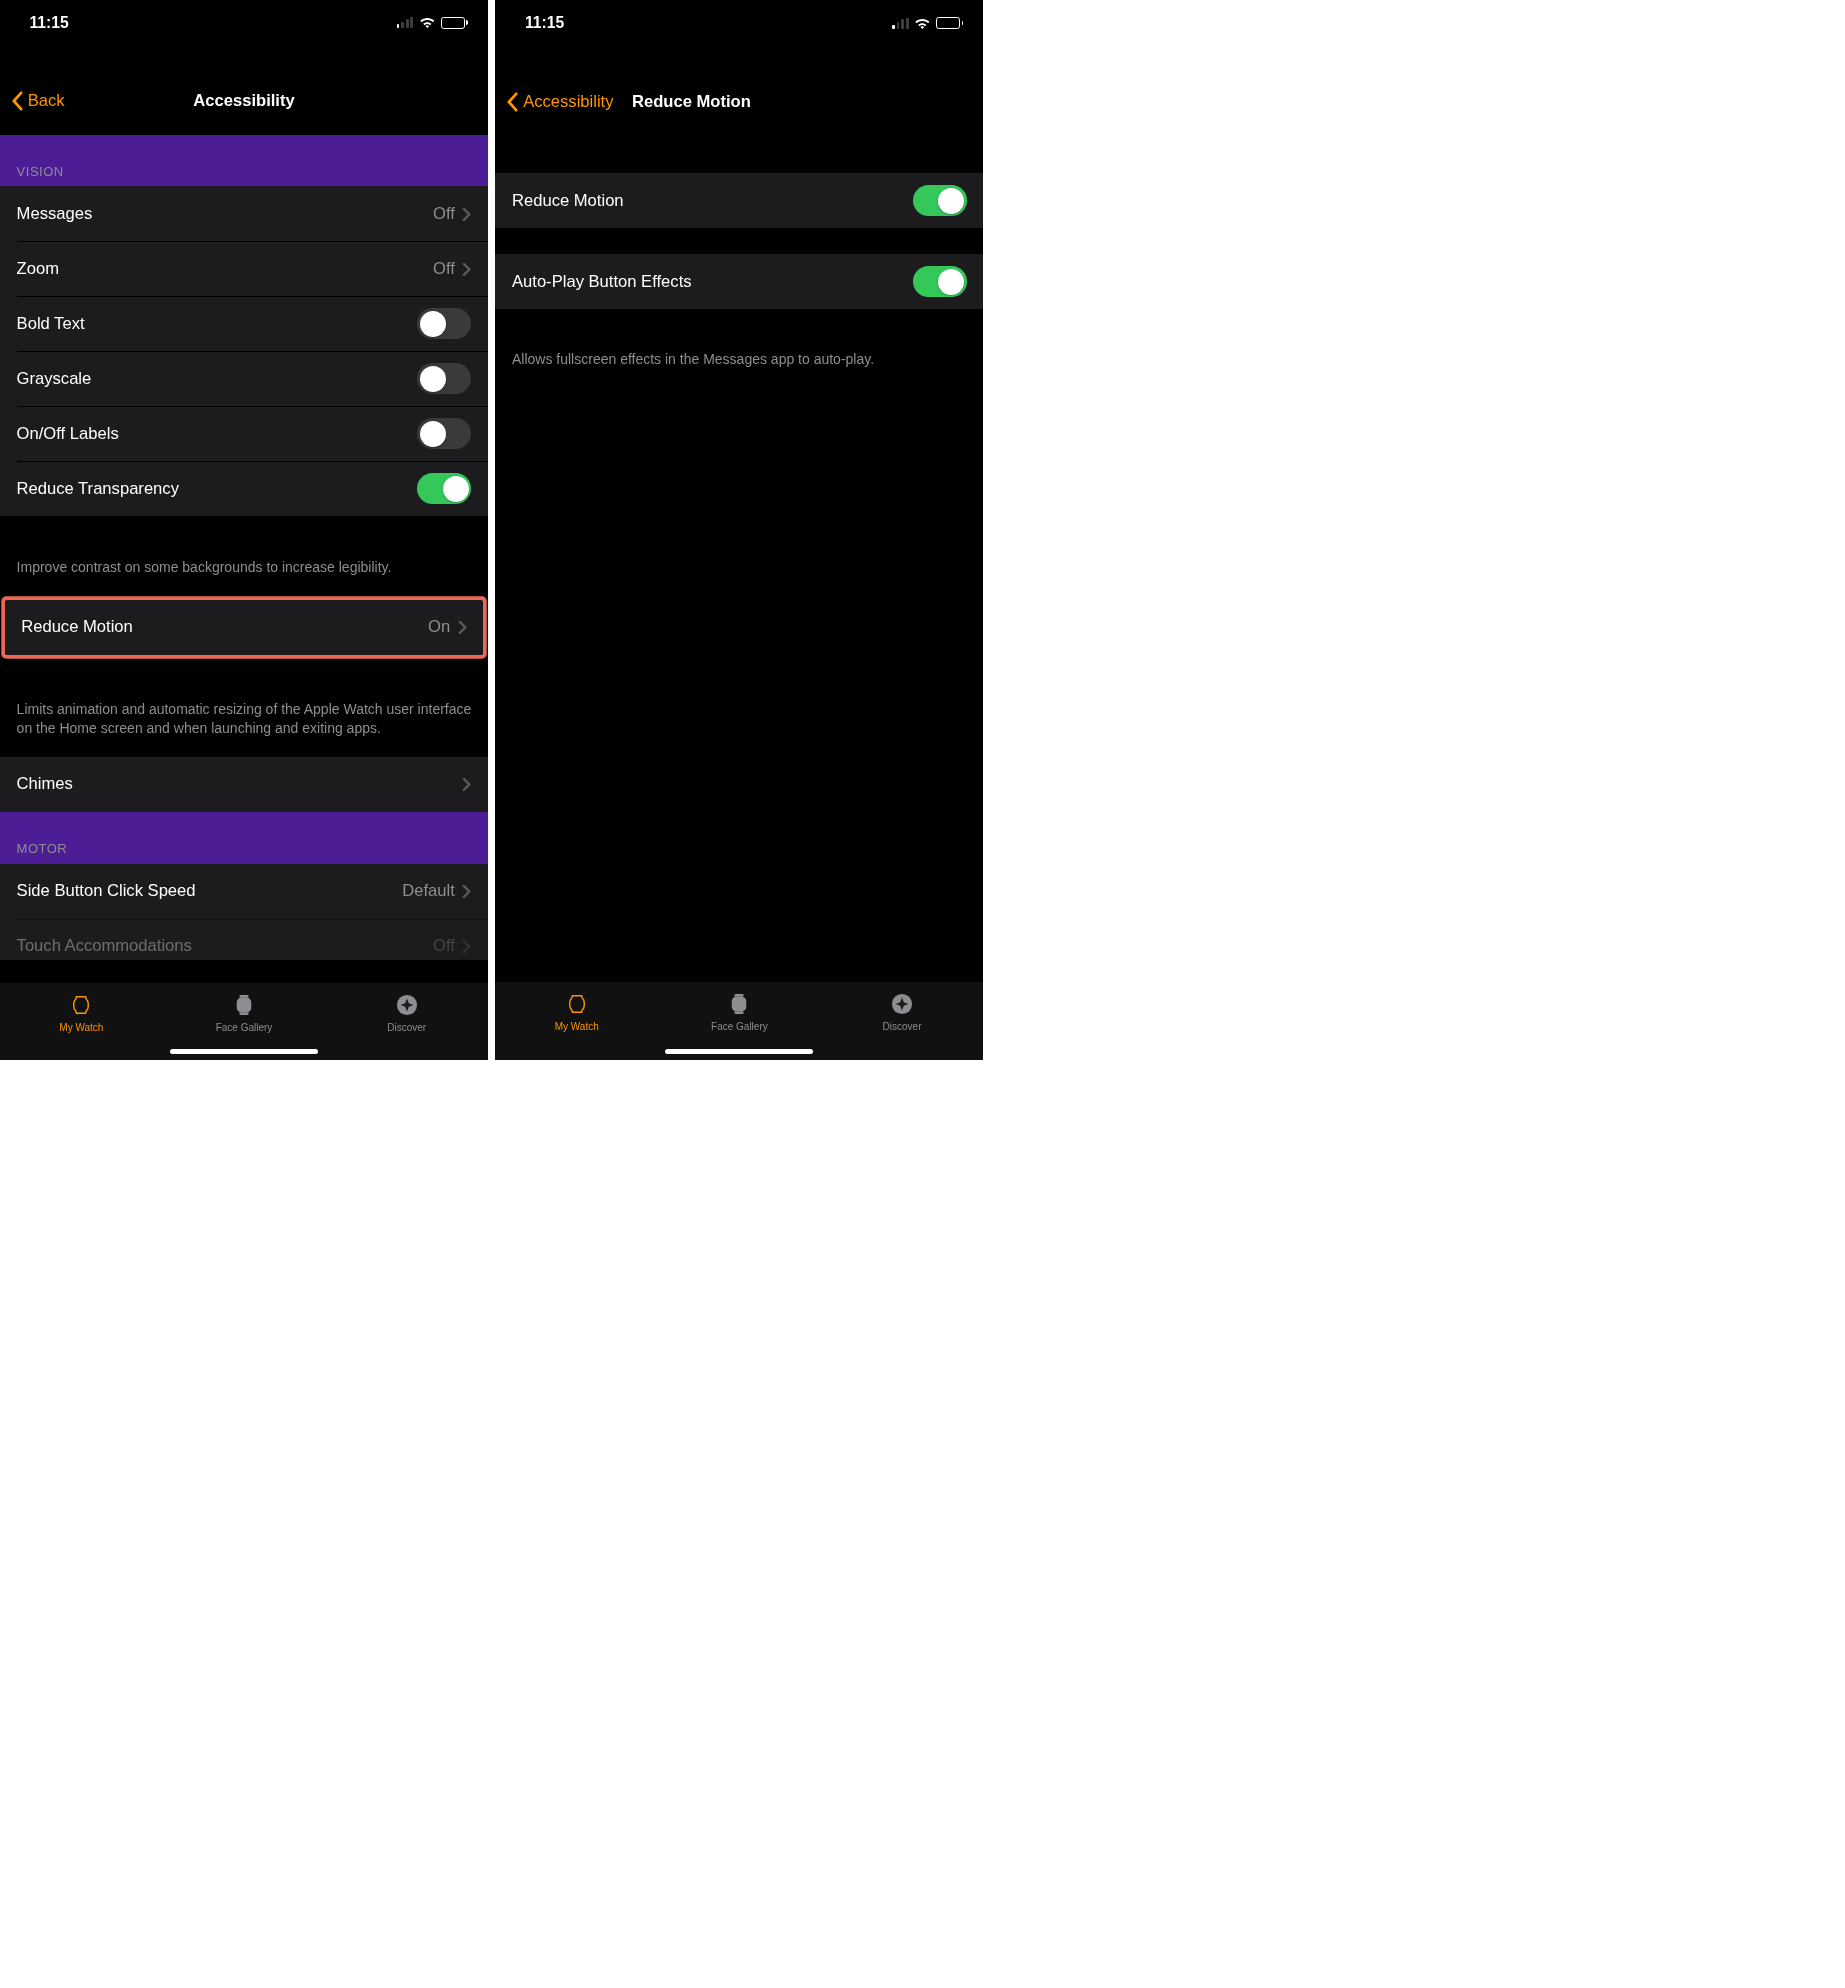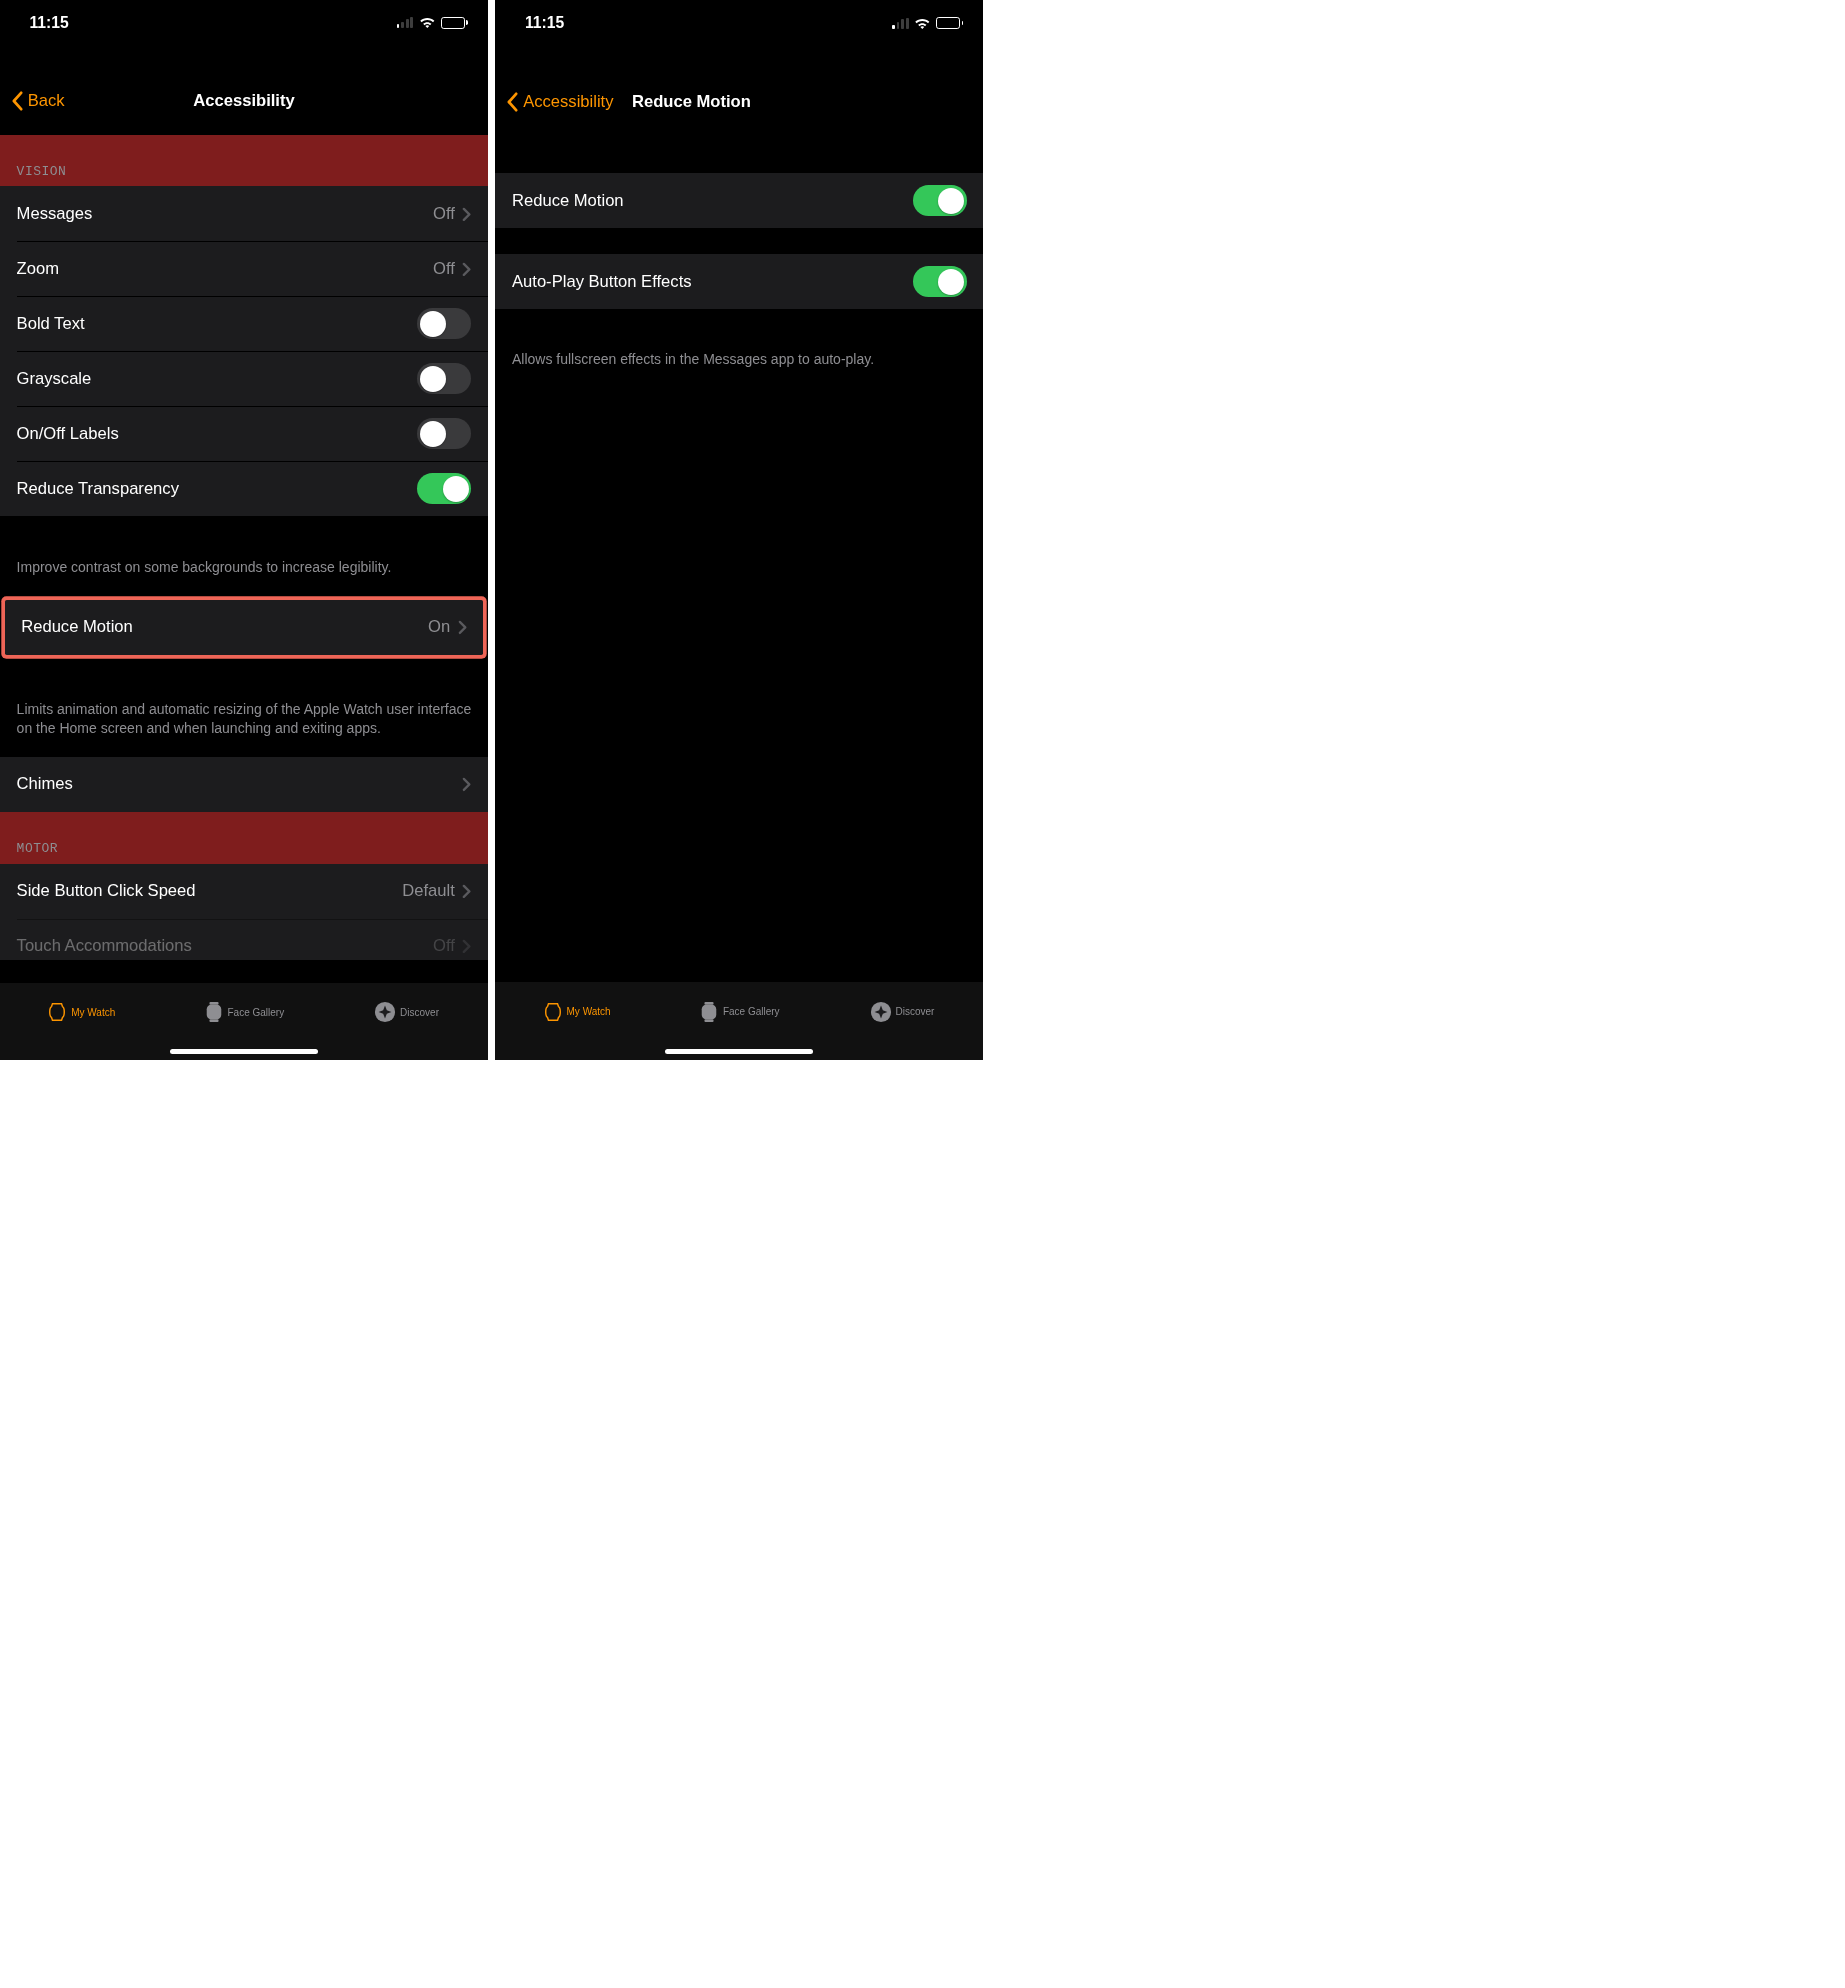--- a/index.html
+++ b/index.html
@@ -79,22 +79,21 @@
   }
   .nav-title.offset { position: static; margin-left: 11px; text-align:left; pointer-events:auto; }
 
   .scroller { flex: 1 1 auto; overflow: hidden; background:#000; }
 
   .section-header {
     color: #8e8e92;
     font-size: 13px;
     letter-spacing: 0.5px;
     padding: 29.5px 16.6px 7.4px;
-    background:#7f1d1d;
-    font-family:Liberation Mono, monospace;
+    background:#4c1d95;
   }
   .row-group { background: #1c1c1e; }
   .row {
     display:flex; align-items:center;
     padding: 0 16.6px;
     height: 55px;
     position: relative;
     font-size: 16.6px;
   }
   .row + .row::before {
@@ -136,21 +135,21 @@
   .toggle.on { background:#34c759; }
   .toggle.on .knob { left:auto; right:2.8px; }
 
   
   .tabbar {
     height: 78px;
     background: rgba(18,18,18,0.92);
     display:flex;
     padding-bottom: 18.5px;
   }
-  .tab { flex:1; display:flex; flex-direction:row; align-items:center; justify-content:center; gap:3.7px; color:#8e8e92; font-size:10px; }
+  .tab { flex:1; display:flex; flex-direction:column; align-items:center; justify-content:center; gap:3.7px; color:#8e8e92; font-size:10px; }
   .tab.active { color:#FD9500; }
   .tab-icon{ height:26px; display:flex; align-items:center; justify-content:center; }
 
   .home-indicator{
     position:absolute; bottom:6.5px; left:50%; transform:translateX(-50%);
     width:148px; height:4.6px; border-radius:2.8px; background:#fff;
   }
 
   .spacer-top { height: 37px; background:#000; }
   .spacer-big { height: 26px; background:#000; }

